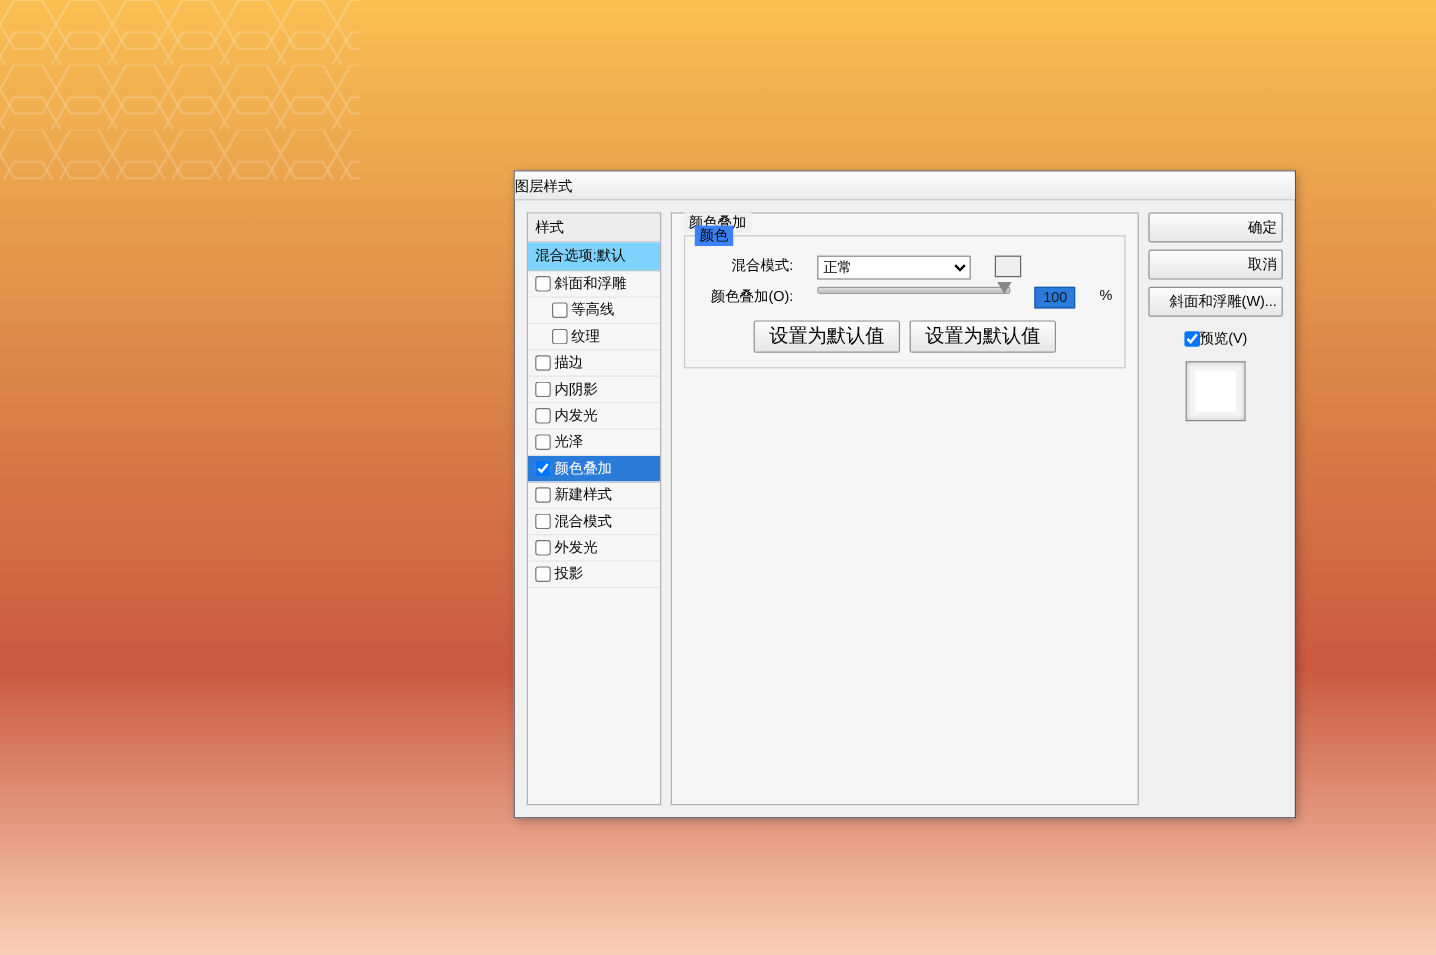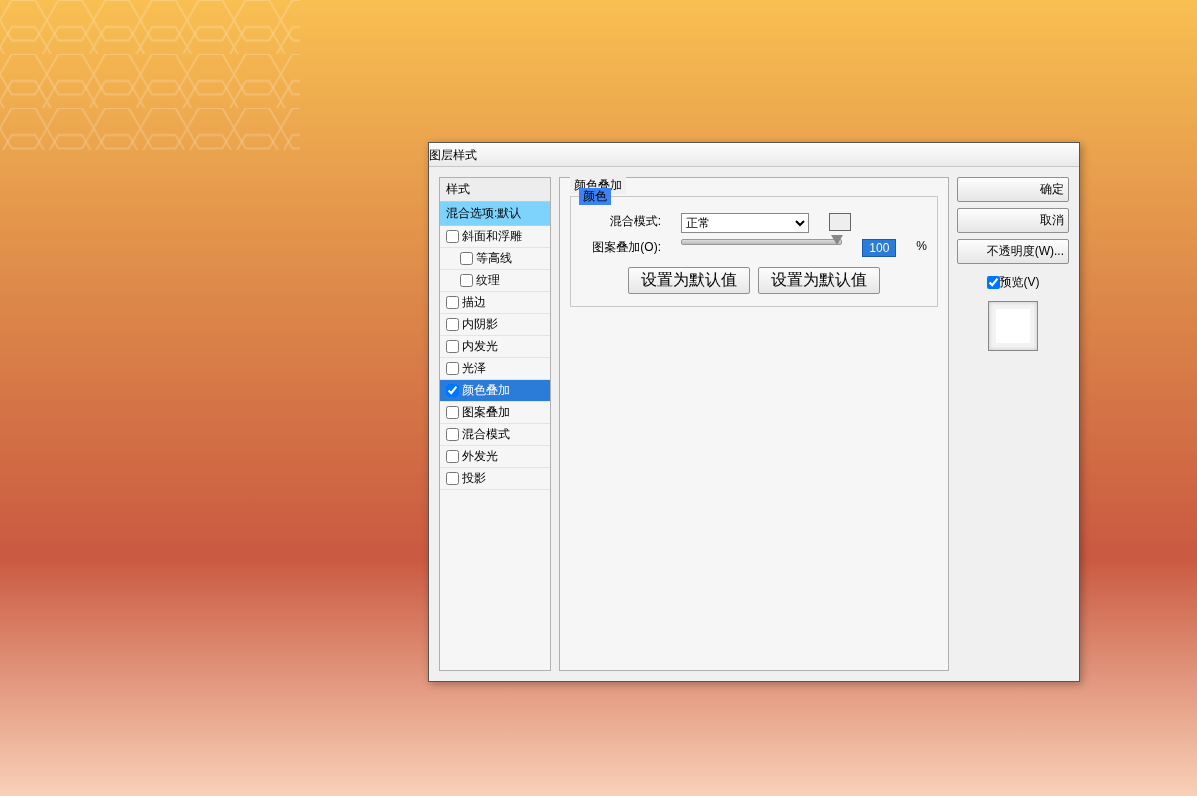--- a/index.html
+++ b/index.html
@@ -149,21 +149,21 @@
   width: 34px;
   height: 18px;
   border: 1px solid #888;
   background: #fff;
   text-align: center;
   color: #000;
   font-size: 12px;
 }
 .num-input.selected {
   background: #2b7bd9;
-  color: #fef9c3;
+  color: #0f172a;
   border: 1px solid #1a5bb0;
 }
 .btn-row { display: flex; gap: 8px; justify-content: center; margin-top: 10px; }
 .small-btn {
   padding: 2px 12px;
   border: 1px solid #8f8f8f;
   background: linear-gradient(#fdfdfd,#e6e6e6);
   font-size: 16px;
   cursor: pointer;
   border-radius: 2px;
@@ -259,21 +259,21 @@
           <div class="style-item">
             <input type="checkbox" style="">
             <span>光泽</span>
           </div>
           <div class="style-item selected">
             <input type="checkbox" checked="" style="">
             <span>颜色叠加</span>
           </div>
           <div class="style-item">
             <input type="checkbox" style="">
-            <span>图案叠加</span>
+            <span>新建样式</span>
           </div>
           <div class="style-item">
             <input type="checkbox" style="">
             <span>混合模式</span>
           </div>
           <div class="style-item">
             <input type="checkbox" style="">
             <span>外发光</span>
           </div>
           <div class="style-item">
@@ -290,39 +290,39 @@
 
         <div class="row">
           <label>混合模式:</label>
           <select class="blend">
             <option>正常</option>
           </select>
           <div class="color-swatch"></div>
         </div>
 
         <div class="row">
-          <label>图案叠加(O):</label>
+          <label>颜色叠加(O):</label>
           <div class="slider">
             <div class="slider-thumb"></div>
           </div>
           <input class="num-input selected" value="100" style="">
           <span>%</span>
         </div>
 
         <div class="btn-row">
           <button class="small-btn">设置为默认值</button>
           <button class="small-btn">设置为默认值</button>
         </div>
       </div>
     </div>
 
     <div class="right-panel">
       <button class="action-btn">确定</button>
       <button class="action-btn">取消</button>
-      <button class="action-btn">不透明度(W)...</button>
+      <button class="action-btn">斜面和浮雕(W)...</button>
       <div class="preview-row">
         <input type="checkbox" checked="" style="">
         <span>预览(V)</span>
       </div>
       <div class="preview-box">
         <div class="preview-inner"></div>
       </div>
     </div>
 
   </div>

